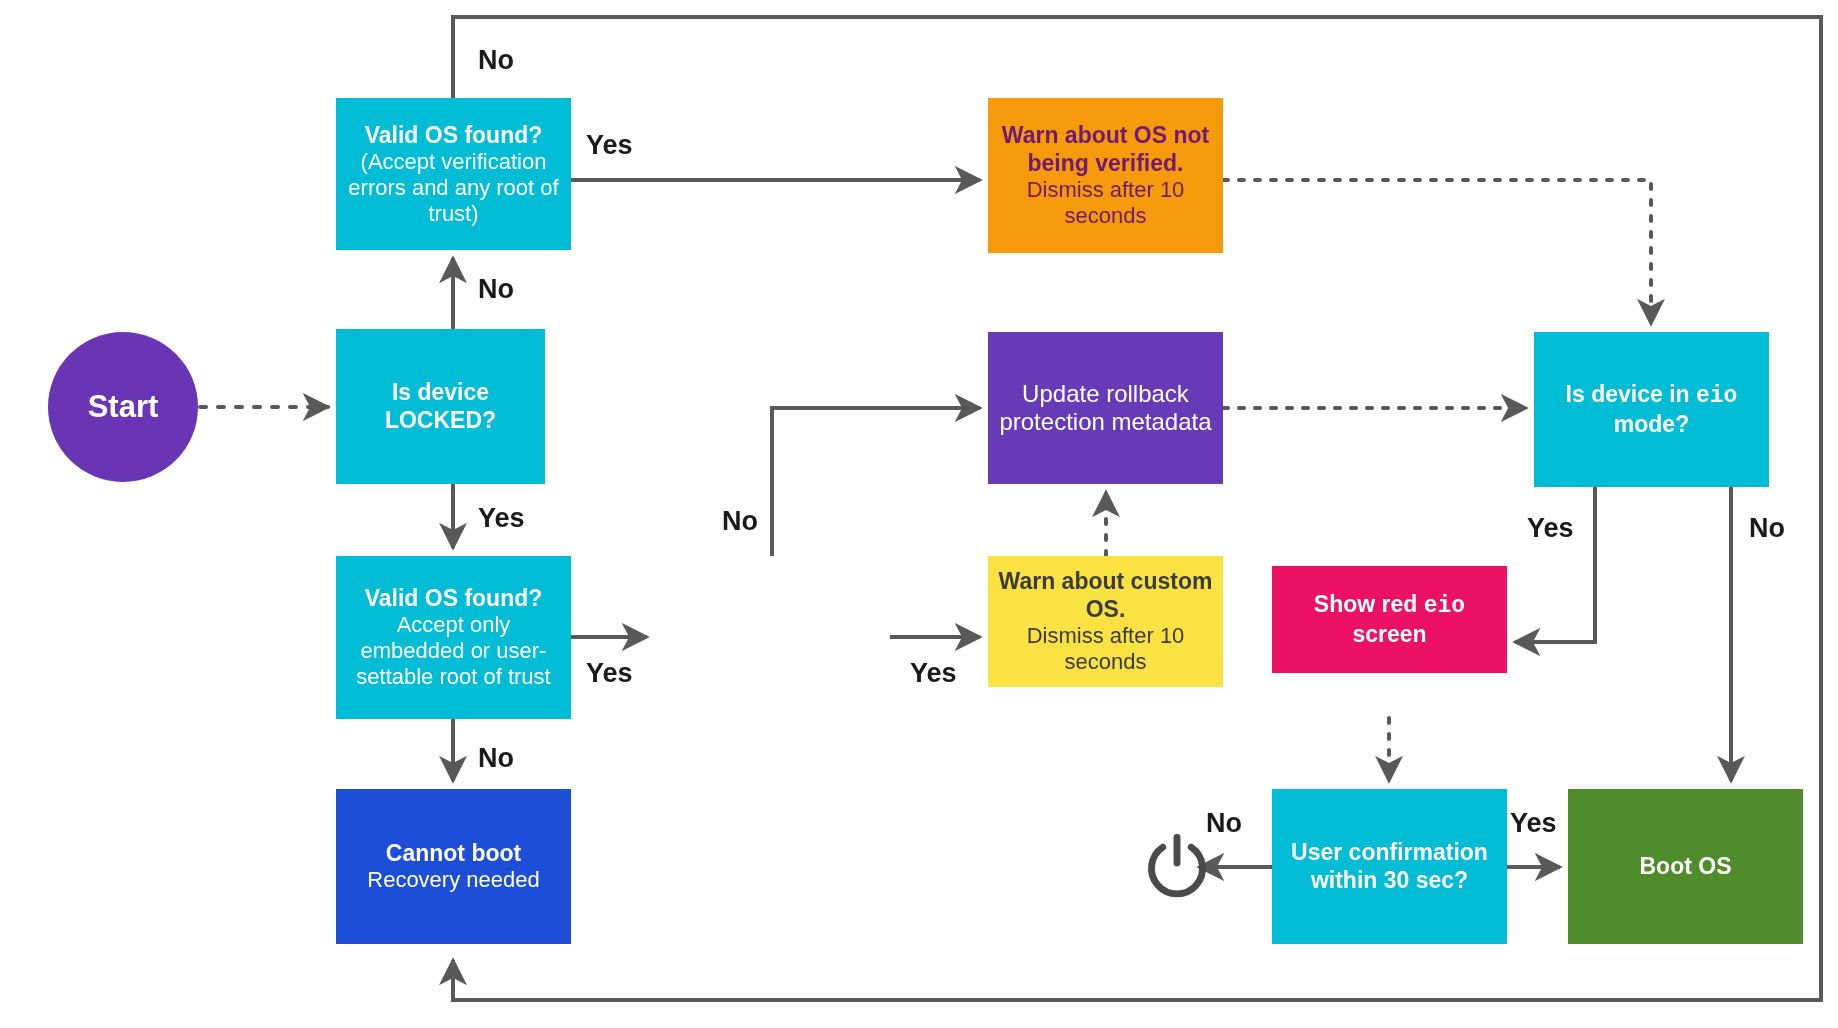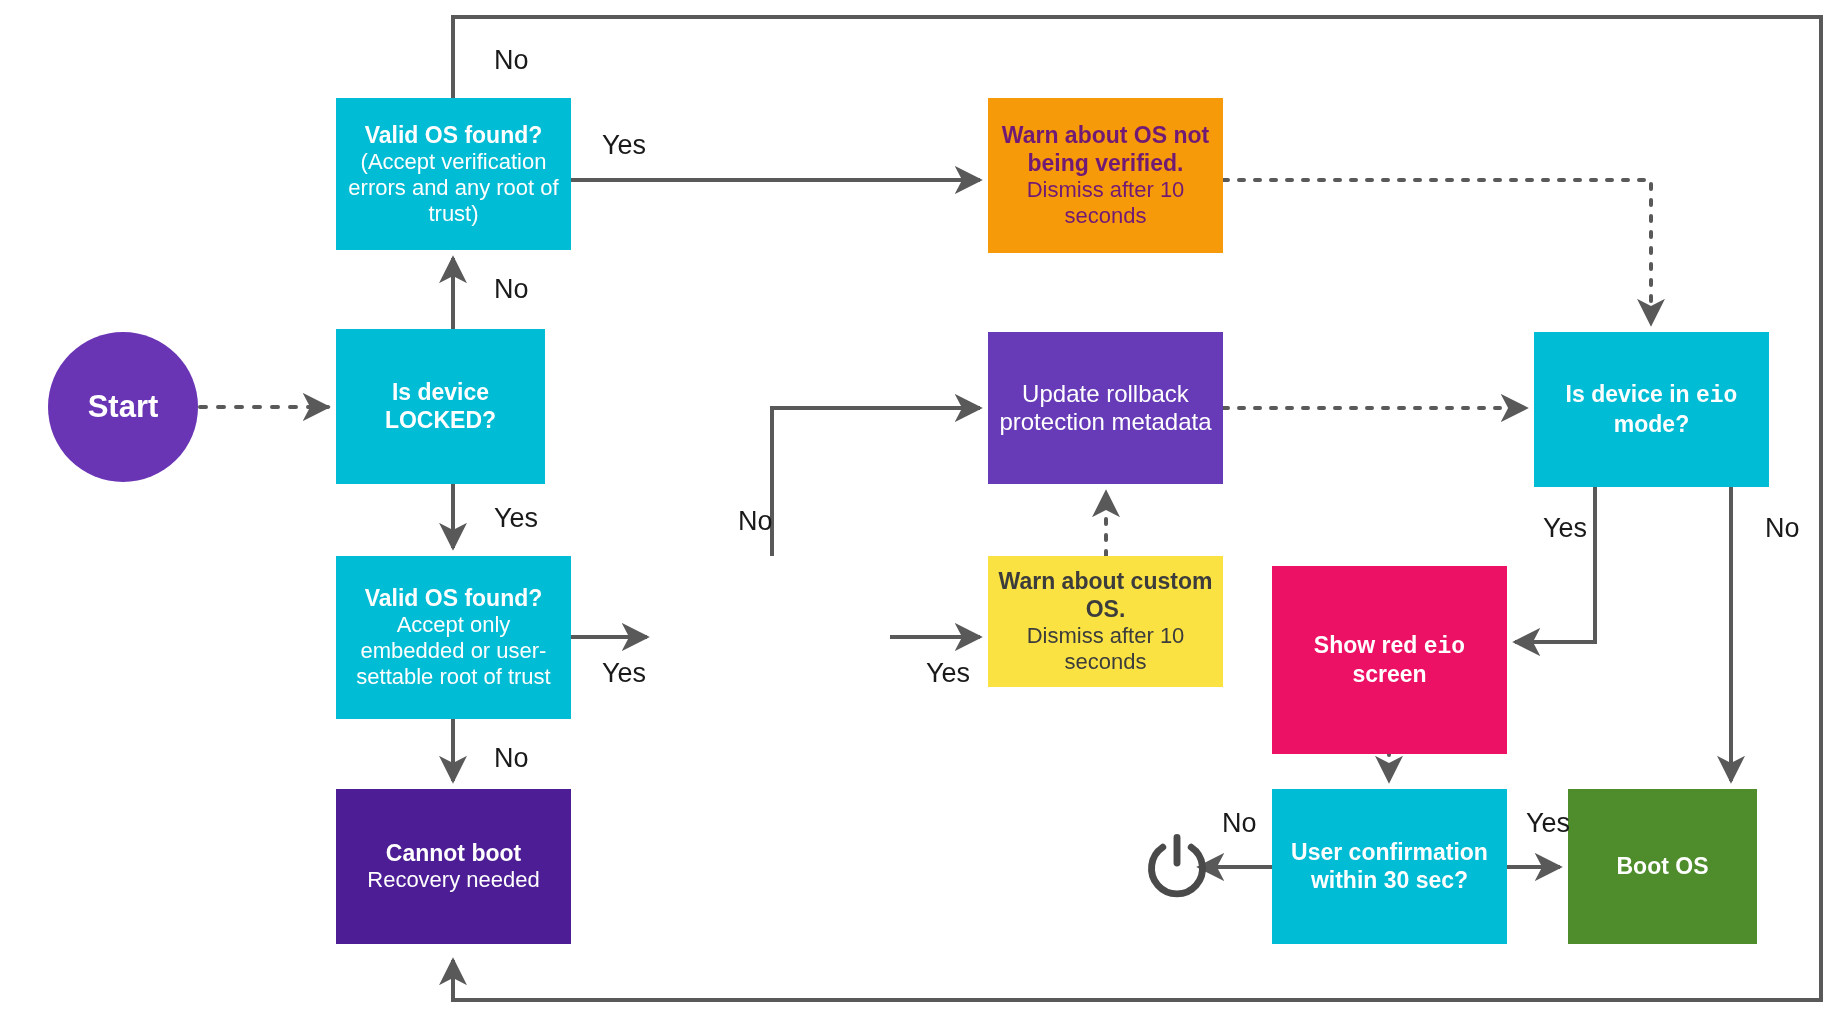--- a/index.html
+++ b/index.html
@@ -46,25 +46,24 @@
   }
   .node.circle {
     border-radius: 50%;
   }
   .mono {
     font-family: "Liberation Mono", "DejaVu Sans Mono", monospace;
     font-weight: inherit;
   }
   .edge-label {
     position: absolute;
-    font-weight: normal;
+    font-weight: bold;
     color: #1a1a1a;
     white-space: nowrap;
     line-height: 1;
-    margin-left: 16px;
   }
   .power-icon {
     position: absolute;
   }
 </style>
 </head>
 <body>
 
 <div id="canvas">
 
@@ -139,45 +138,45 @@
       <div class="sub" style="font-size: 23px; font-weight: bold;"><span>LOCKED?</span></div>
     </div>
   <div class="node" style="left: 336px; top: 98px; width: 235px; height: 152px; background: rgb(0, 188, 212); color: rgb(255, 255, 255);">
       <div class="title" style="font-size: 23px;"><span>Valid OS found?</span></div>
       <div class="sub" style="font-size: 22px;"><span>(Accept verification errors and any root of trust)</span></div>
     </div>
   <div class="node" style="left: 336px; top: 556px; width: 235px; height: 163px; background: rgb(0, 188, 212); color: rgb(255, 255, 255);">
       <div class="title" style="font-size: 23px;"><span>Valid OS found?</span></div>
       <div class="sub" style="font-size: 22px;"><span>Accept only embedded or user-settable root of trust</span></div>
     </div>
-  <div class="node" style="left: 336px; top: 789px; width: 235px; height: 155px; background: #4c1d95; color: rgb(255, 255, 255);">
+  <div class="node" style="left: 336px; top: 789px; width: 235px; height: 155px; background: #1d4ed8; color: rgb(255, 255, 255);">
       <div class="title" style="font-size: 23px;"><span>Cannot boot</span></div>
       <div class="sub" style="font-size: 22px;"><span>Recovery needed</span></div>
     </div>
   <div class="node" style="left: 988px; top: 98px; width: 235px; height: 155px; background: rgb(247, 154, 10); color: #701a75;">
       <div class="title" style="font-size: 23px;"><span>Warn about OS not being verified.</span></div>
       <div class="sub" style="font-size: 22px;"><span>Dismiss after 10 seconds</span></div>
     </div>
   <div class="node" style="left: 988px; top: 332px; width: 235px; height: 152px; background: rgb(103, 58, 183); color: rgb(255, 255, 255);">
       <div class="sub" style="font-size: 24px;"><span>Update rollback protection metadata</span></div>
     </div>
   <div class="node" style="left: 988px; top: 556px; width: 235px; height: 131px; background: rgb(250, 226, 67); color: rgb(60, 60, 60);">
       <div class="title" style="font-size: 23px;"><span>Warn about custom OS.</span></div>
       <div class="sub" style="font-size: 22px;"><span>Dismiss after 10 seconds</span></div>
     </div>
   <div class="node" style="left: 1534px; top: 332px; width: 235px; height: 155px; background: rgb(0, 188, 212); color: rgb(255, 255, 255);">
       <div class="sub" style="font-size: 23px; font-weight: bold;"><span>Is device in <span class="mono">eio</span> mode?</span></div>
     </div>
-  <div class="node" style="left: 1272px; top: 566px; width: 235px; height: 188px; background: rgb(236, 17, 100); color: rgb(255, 255, 255);">
+  <div class="node" style="left: 1272px; top: 566px; width: 235px; height: 107px; background: rgb(236, 17, 100); color: rgb(255, 255, 255);">
       <div class="sub" style="font-size: 23px; font-weight: bold;"><span>Show red <span class="mono">eio</span> screen</span></div>
     </div>
   <div class="node" style="left: 1272px; top: 789px; width: 235px; height: 155px; background: rgb(0, 188, 212); color: rgb(255, 255, 255);">
       <div class="sub" style="font-size: 23px; font-weight: bold;"><span>User confirmation within 30 sec?</span></div>
     </div>
-  <div class="node" style="left: 1568px; top: 789px; width: 189px; height: 155px; background: rgb(79, 140, 43); color: rgb(255, 255, 255);">
+  <div class="node" style="left: 1568px; top: 789px; width: 235px; height: 155px; background: rgb(79, 140, 43); color: rgb(255, 255, 255);">
       <div class="sub" style="font-size: 23px; font-weight: bold;"><span>Boot OS</span></div>
     </div>
 
   <div id="edge-label-layer">
       <div class="edge-label" style="left: 478px; top: 47px; font-size: 27px; color: rgb(26, 26, 26);">No</div>
       <div class="edge-label" style="left: 586px; top: 132px; font-size: 27px; color: rgb(26, 26, 26);">Yes</div>
       <div class="edge-label" style="left: 478px; top: 276px; font-size: 27px; color: rgb(26, 26, 26);">No</div>
       <div class="edge-label" style="left: 478px; top: 505px; font-size: 27px; color: rgb(26, 26, 26);">Yes</div>
       <div class="edge-label" style="left: 478px; top: 745px; font-size: 27px; color: rgb(26, 26, 26);">No</div>
       <div class="edge-label" style="left: 586px; top: 660px; font-size: 27px; color: rgb(26, 26, 26);">Yes</div>

